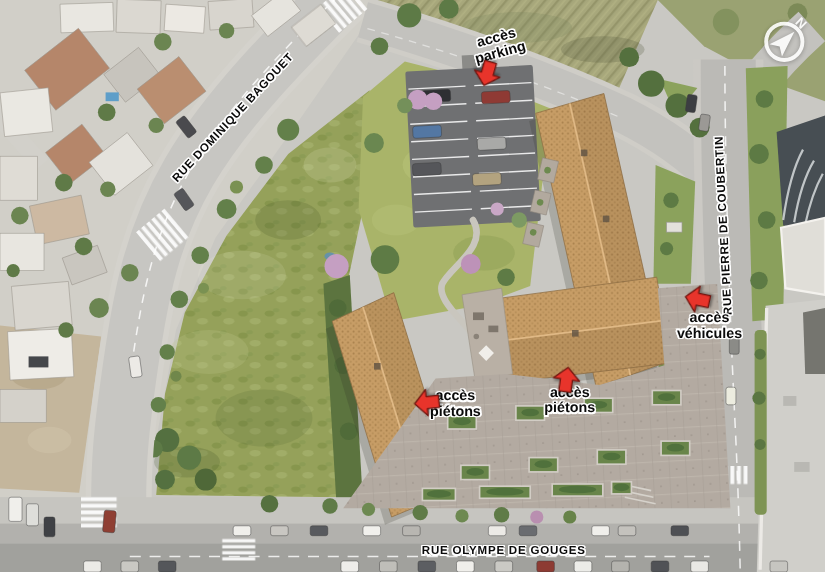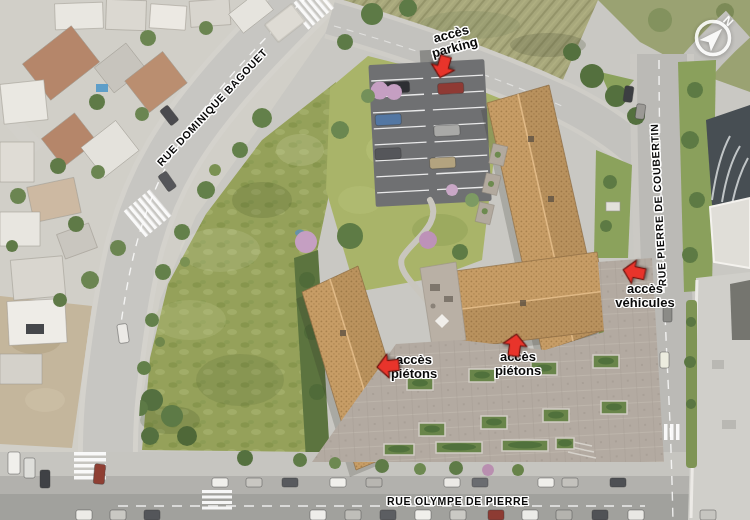--- a/index.html
+++ b/index.html
@@ -420,21 +420,21 @@
 </svg>
 
 <svg class="compass" width="56" height="58" viewBox="0 0 56 58">
   <circle cx="27" cy="34" r="16.5" stroke="#ffffff" stroke-width="3.5" fill="none"></circle>
   <path d="M27 21 L35 45 L27 40 L19 45 Z" fill="#ffffff" transform="rotate(45 27 34)"></path>
   <text x="39" y="18" transform="rotate(44 39 14)" font-size="12" font-weight="bold" fill="#ffffff" font-family="Liberation Sans, sans-serif">N</text>
 </svg>
 
 <div class="map-label street-label" style="left:212px;top:107px;--rot:-47deg;">RUE DOMINIQUE BAGOUET</div>
 <div class="map-label street-label" style="left:658px;top:205px;--rot:-93deg;">RUE PIERRE DE COUBERTIN</div>
-<div class="map-label street-label" style="left:458px;top:501px;">RUE OLYMPE DE PIERRE</div>
+<div class="map-label street-label" style="left:458px;top:501px;">RUE OLYMPE DE GOUGES</div>
 
 <div class="map-label access-label" style="left:453px;top:41px;--rot:-15deg;">
   <span>accès</span><br>
   <span>parking</span>
 </div>
 <svg class="access-arrow" style="left:443px;top:67px;--rot:196deg;" viewBox="0 0 26 24">
   <polygon points="13,1 25,12 18.5,12 18.5,23 7.5,23 7.5,12 1,12" fill="#e8342b" stroke="#71150f" stroke-width="1.2" stroke-linejoin="round"></polygon>
 </svg>
 
 <div class="map-label access-label" style="left:645px;top:296px;">

